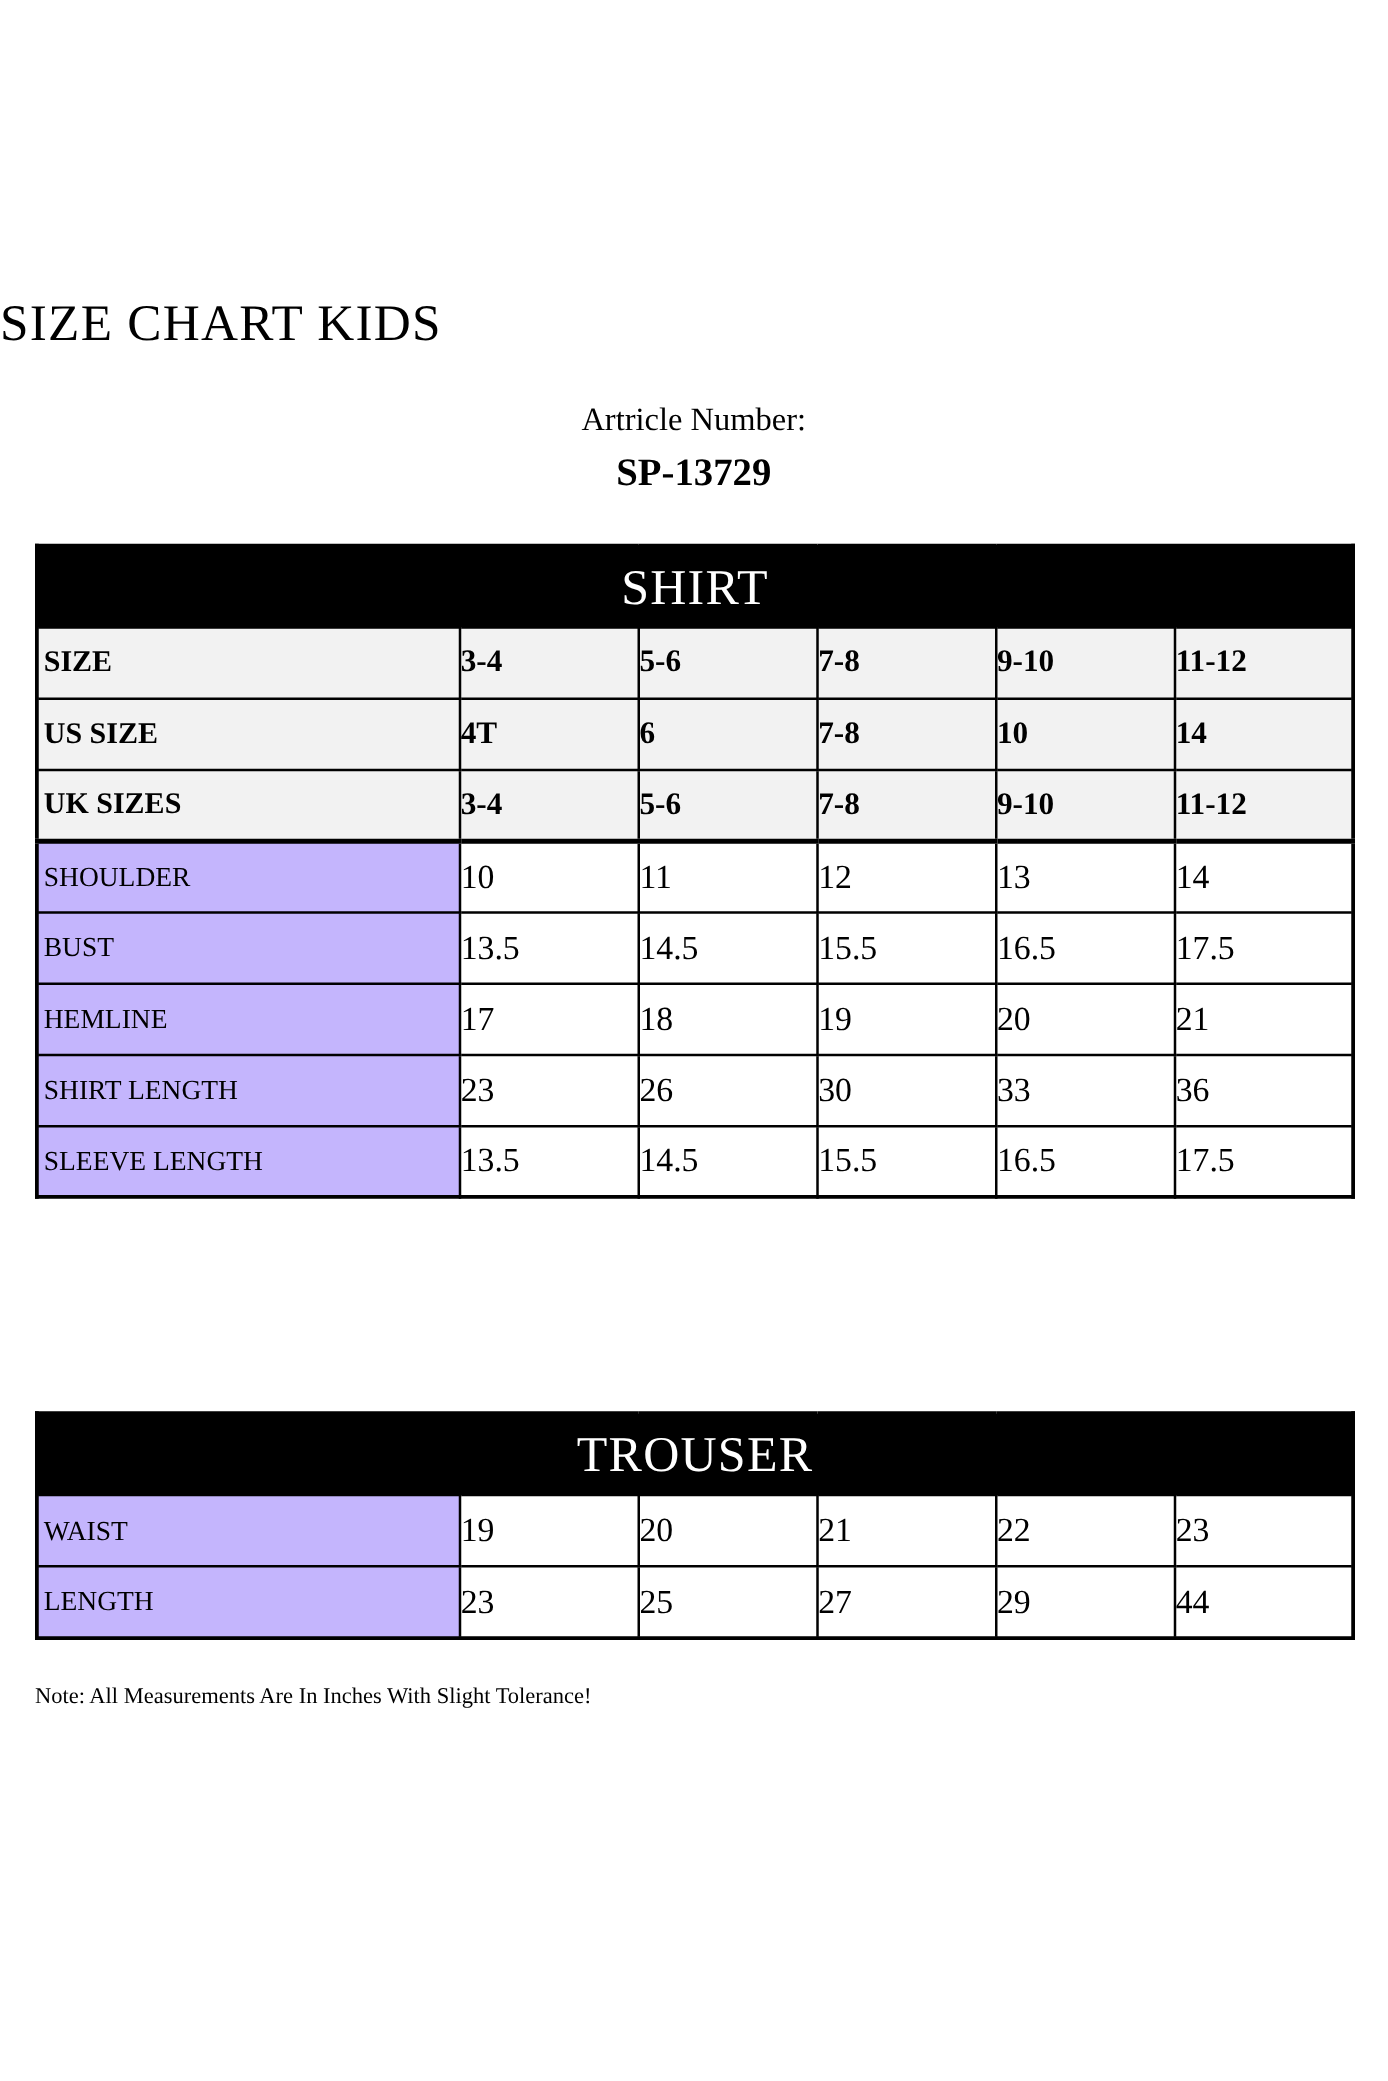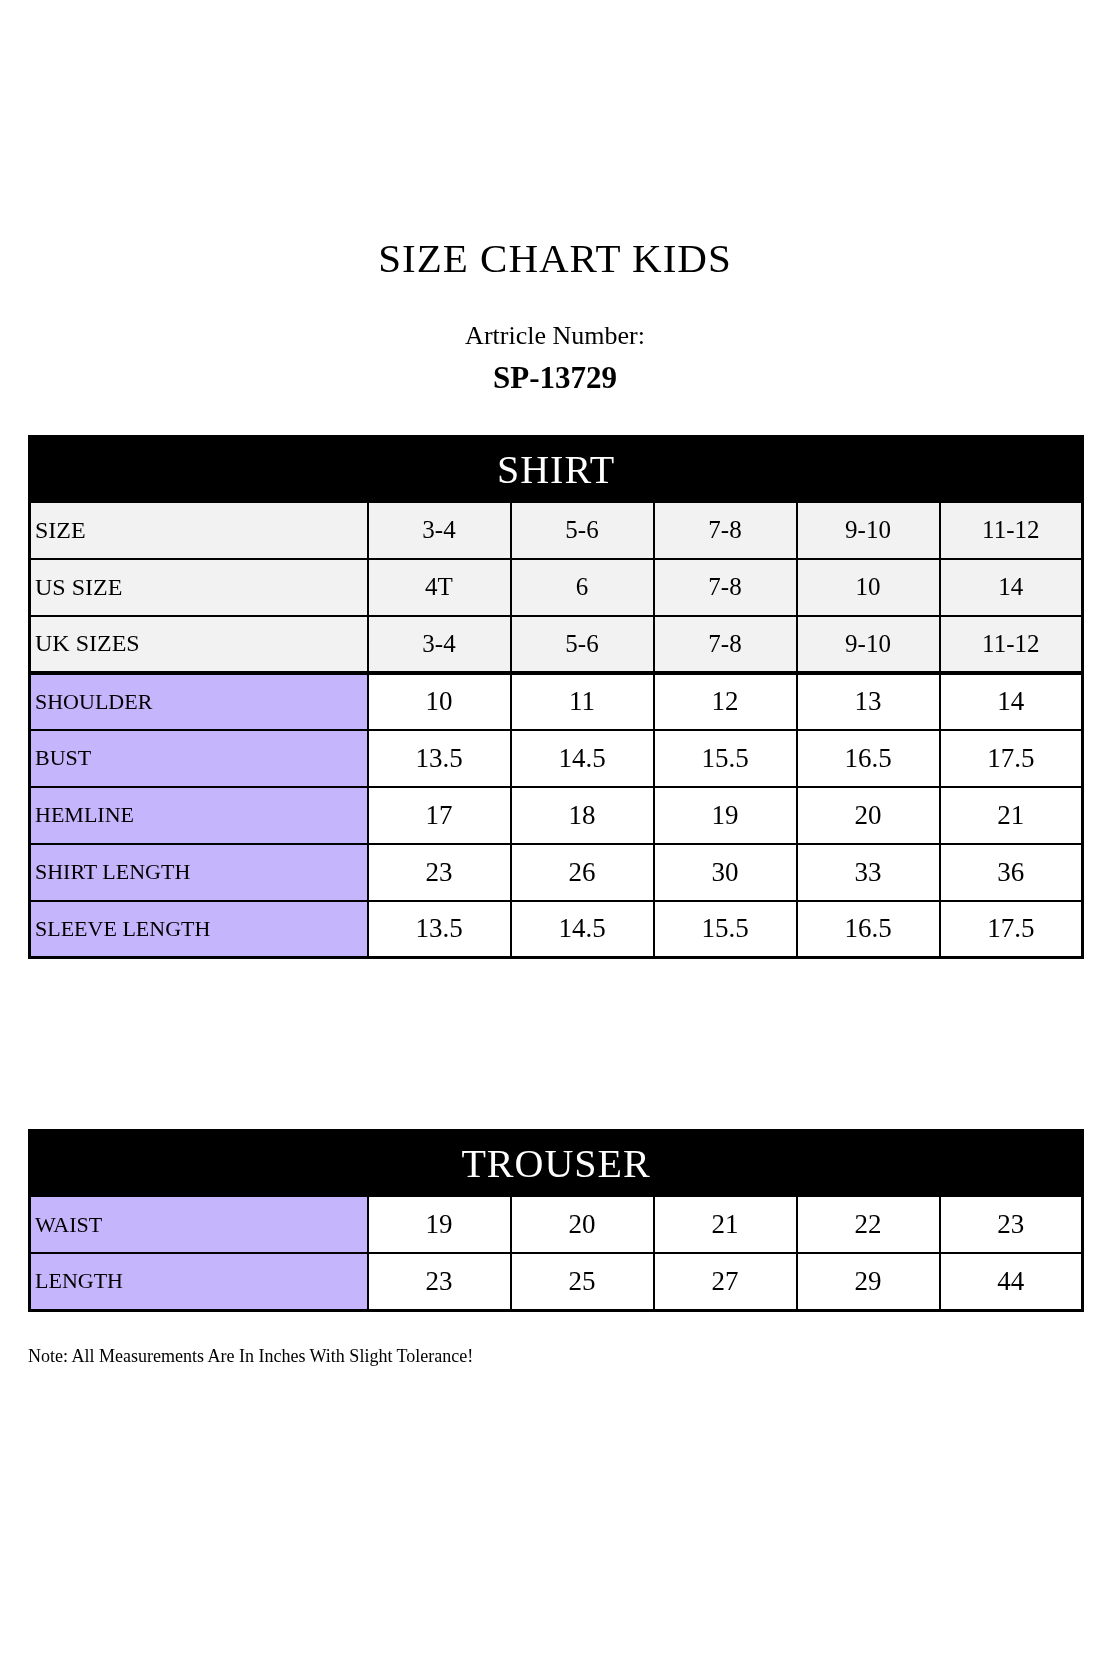--- a/index.html
+++ b/index.html
@@ -7,21 +7,21 @@
   body {
     width: 1110px;
     height: 1665px;
     background: #ffffff;
     color: #000000;
     font-family: "Liberation Serif", "DejaVu Serif", serif;
     overflow: hidden;
   }
   .title {
     margin: 238px 0 0 0;
-    text-align: center;
+    text-align: left;
     font-size: 41px;
     font-weight: 400;
     letter-spacing: 1px;
     line-height: 1;
   }
   .article-label {
     margin-top: 44px;
     text-align: center;
     font-size: 26px;
     line-height: 1;
@@ -59,22 +59,22 @@
     border: 2px solid #000000;
     padding: 0;
     height: 57px;
     vertical-align: middle;
   }
   .label-cell {
     text-align: left;
     padding-left: 4px;
     background: #c4b5fd;
   }
-  .value-cell { text-align: center; }
-  .size-row td { background: #f2f2f2; font-weight: normal; }
+  .value-cell { text-align: left; }
+  .size-row td { background: #f2f2f2; font-weight: bold; }
   .size-row .label-cell { font-size: 24px; }
   .size-row .value-cell { font-size: 25px; }
   .section-end td { border-bottom-width: 4px; }
   .measure-row .label-cell { font-size: 22px; font-weight: normal; }
   .measure-row .value-cell { font-size: 27px; font-weight: normal; background: #ffffff; }
   table.trouser .size-row .label-cell { font-weight: normal; font-size: 23px; }
   .note {
     margin: 34px 0 0 28px;
     font-size: 18px;
     line-height: 1.2;

